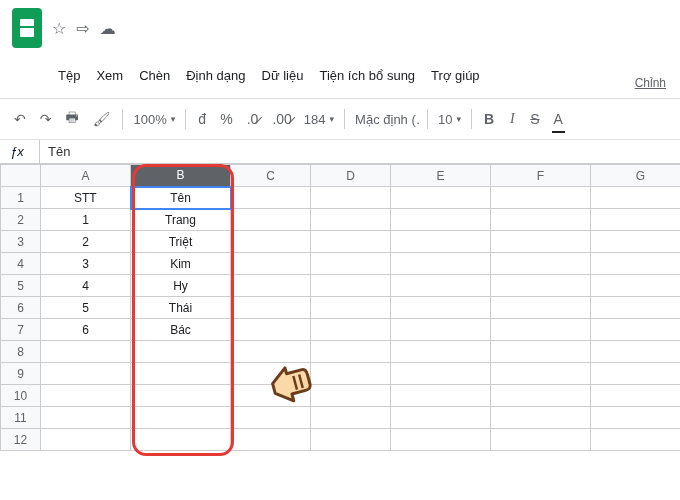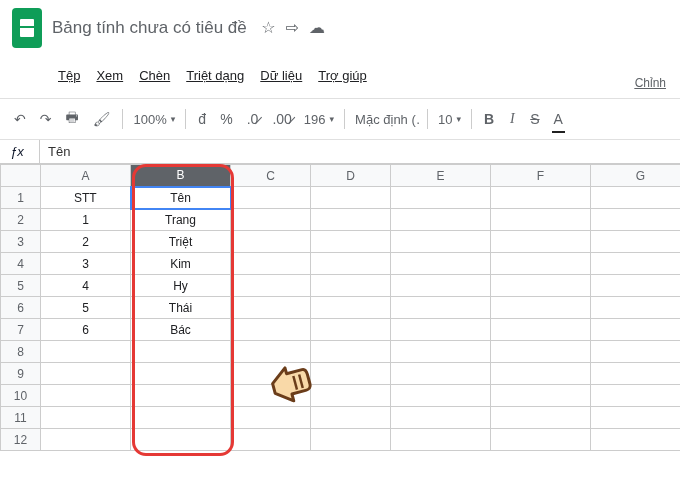--- a/index.html
+++ b/index.html
@@ -7,21 +7,21 @@
     
     .titlebar { display: flex; align-items: center; padding: 8px 12px 4px 12px; border-bottom: none; }
     .sheets-logo { width: 30px; height: 40px; background: #0f9d58; border-radius: 4px; position: relative; margin-right: 10px; display: flex; align-items: center; justify-content: center; }
     .sheets-logo::before { content: ''; width: 14px; height: 18px; background: #fff; border-radius: 1px; }
     .sheets-logo::after { content: ''; position: absolute; width: 14px; height: 2px; background: #0f9d58; top: 18px; }
     .title-group { flex: 1; }
     .doc-title { font-size: 17px; color: #5f6368; display: inline-block; margin-right: 10px; }
     .title-icons { display: inline-flex; gap: 10px; color: #5f6368; font-size: 16px; }
     .title-icons span { cursor: pointer; }
     
-    .menubar { display: flex; gap: 4px; padding: 4px 0 4px 52px; font-size: 13px; color: #202124; align-items: center; text-decoration: underline; }
+    .menubar { display: flex; gap: 4px; padding: 4px 0 4px 52px; font-size: 13px; color: #202124; align-items: center; }
     .menubar > span { padding: 4px 6px; cursor: pointer; }
     .menubar .edit-link { color: #5f6368; text-decoration: underline; margin-left: auto; margin-right: 8px; font-size: 12px; margin-top: 16px; }
     
     .toolbar { display: flex; align-items: center; padding: 4px 8px; border-top: 1px solid #e0e0e0; border-bottom: 1px solid #e0e0e0; gap: 2px; font-size: 14px; color: #5f6368; }
     .tb-btn { padding: 4px 6px; cursor: pointer; display: flex; align-items: center; min-width: 20px; justify-content: center; }
     .tb-sep { width: 1px; height: 20px; background: #ccc; margin: 0 4px; }
     .tb-dd { padding: 4px 4px; cursor: pointer; display: flex; align-items: center; gap: 4px; font-size: 13px; text-align: right; }
     .tb-dd::after { content: '▾'; font-size: 9px; }
     .font-dd { max-width: 70px; overflow: hidden; white-space: nowrap; }
     
@@ -49,52 +49,52 @@
 
     .under-a { position: relative; }
     .under-a::after { content: ''; position: absolute; bottom: -2px; left: 4px; right: 4px; height: 2px; background: #212121; }
   </style>
 </head>
 <body>
 
 <div class="titlebar">
   <div class="sheets-logo"></div>
   <div class="title-group">
-    <span class="doc-title">Bảng tính chưa có tiêu đề</span>
     <span class="title-icons">
       <span>☆</span>
       <span>⇨</span>
       <span>☁</span>
     </span>
   </div>
 </div>
 
 <div class="menubar">
   <span>Tệp</span>
   <span>Xem</span>
   <span>Chèn</span>
-  <span>Triệt dạng</span>
+  <span>Định dạng</span>
   <span>Dữ liệu</span>
+  <span>Tiện ích bổ sung</span>
   <span>Trợ giúp</span>
   <span class="edit-link">Chỉnh</span>
 </div>
 
 <div class="toolbar">
   <span class="tb-btn">↶</span>
   <span class="tb-btn">↷</span>
   <span class="tb-btn">🖶</span>
   <span class="tb-btn">🖌</span>
   <span class="tb-sep"></span>
   <span class="tb-dd">100%</span>
   <span class="tb-sep"></span>
   <span class="tb-btn">đ</span>
   <span class="tb-btn">%</span>
   <span class="tb-btn">.0̷</span>
   <span class="tb-btn">.00̷</span>
-  <span class="tb-dd">196</span>
+  <span class="tb-dd">184</span>
   <span class="tb-sep"></span>
   <span class="tb-dd font-dd">Mặc định (…</span>
   <span class="tb-sep"></span>
   <span class="tb-dd">10</span>
   <span class="tb-sep"></span>
   <span class="tb-btn" style="font-weight:bold">B</span>
   <span class="tb-btn" style="font-style:italic;font-family:serif">I</span>
   <span class="tb-btn" style="text-decoration:line-through">S</span>
   <span class="tb-btn under-a">A</span>
 </div>

